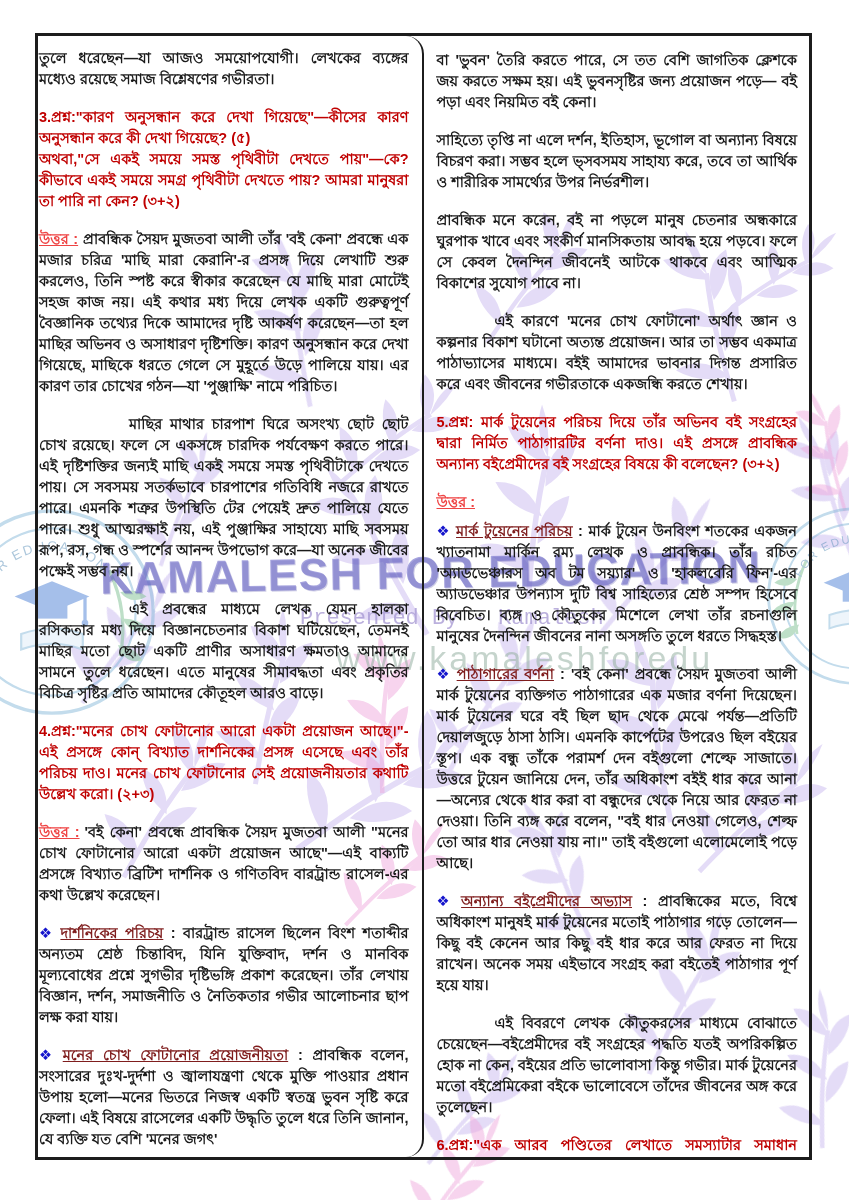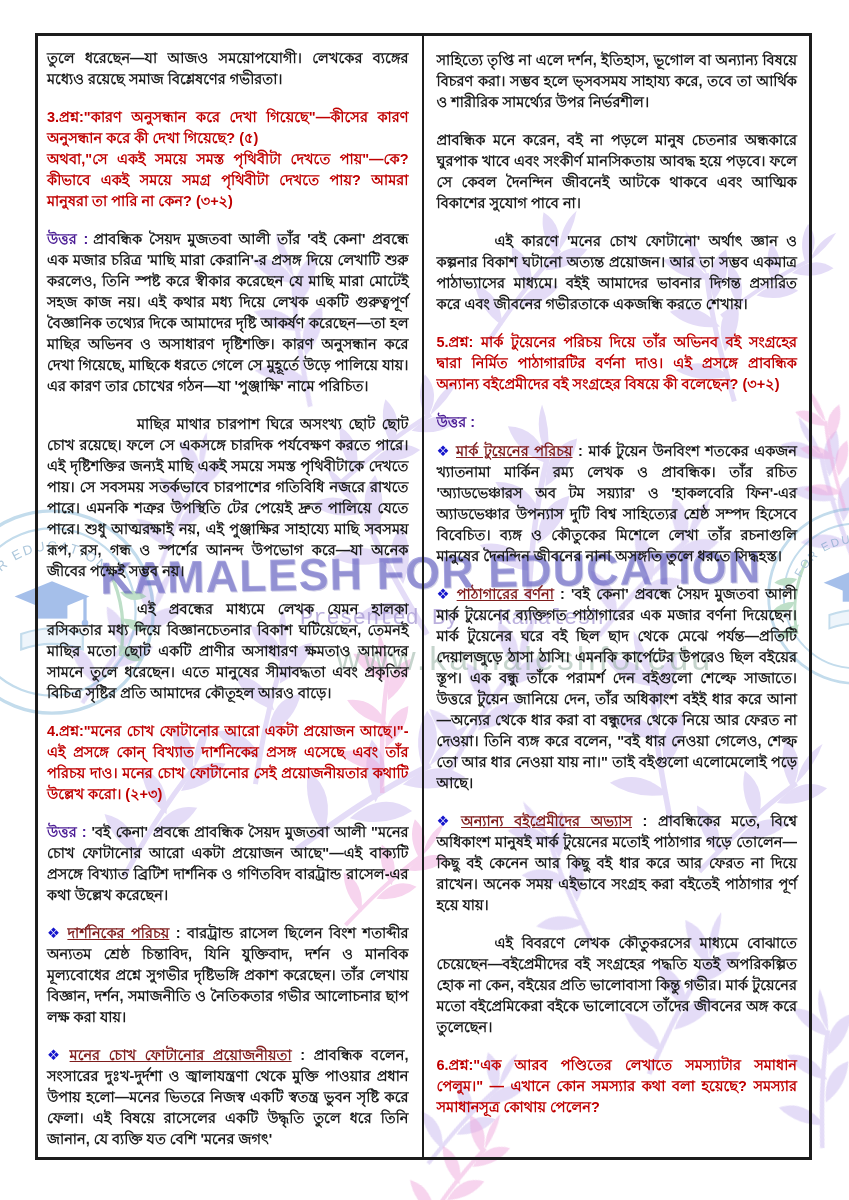--- a/index.html
+++ b/index.html
@@ -24,31 +24,31 @@
     position:absolute;left:336px;top:639px;z-index:1;white-space:nowrap;
     font-size:34px;letter-spacing:3px;color:rgba(150,176,162,0.55);pointer-events:none;
   }
   
   .sheet{
     position:absolute;left:35px;top:33px;width:777px;height:1127px;
     border:3px solid #1c1c1c;box-sizing:border-box;z-index:2;background:transparent;
   }
   .cols{display:flex;height:100%;}
   .col{width:50%;box-sizing:border-box;overflow:hidden;}
-  .col-left{padding:12px 13px 6px 9px;border-right:2px solid #1c1c1c;}
+  .col-left{padding:12px 13px 6px 1px;border-right:2px solid #1c1c1c;border-radius:18px;}
   .col-right{padding:14px 12px 6px 13px;}
   
   .para{
     margin:0 0 17px 0;font-size:14.5px;line-height:21px;font-weight:700;
     color:#1a1a1a;text-align:justify;
   }
   .indent{text-indent:90px;}
   .indent-sm{text-indent:58px;}
   .q{color:#c00000;white-space:pre-line;}
-  .ans-label{color:#4c1d95;margin-right:5px;}
+  .ans-label{color:#ef4444;text-decoration:underline;margin-right:5px;}
   .bullet{color:#1414cc;margin-right:5px;}
   .sub-head{color:#7f1d1d;text-decoration:underline;}
 </style>
 </head>
 <body>
 
 <svg class="wm-svg" width="849" height="1200" viewBox="0 0 849 1200">
   <defs>
     <g id="branch">
       <path d="M5 120 C15 80 25 40 45 -5" fill="none" stroke="currentColor" stroke-width="5"></path>
@@ -141,20 +141,21 @@
       </p>
       <p class="para">
         <span class="bullet">❖</span><span class="sub-head">দার্শনিকের পরিচয়</span><span> : বারট্রান্ড রাসেল ছিলেন বিংশ শতাব্দীর অন্যতম শ্রেষ্ঠ চিন্তাবিদ, যিনি যুক্তিবাদ, দর্শন ও মানবিক মূল্যবোধের প্রশ্নে সুগভীর দৃষ্টিভঙ্গি প্রকাশ করেছেন। তাঁর লেখায় বিজ্ঞান, দর্শন, সমাজনীতি ও নৈতিকতার গভীর আলোচনার ছাপ লক্ষ করা যায়।</span>
       </p>
       <p class="para">
         <span class="bullet">❖</span><span class="sub-head">মনের চোখ ফোটানোর প্রয়োজনীয়তা</span><span> : প্রাবন্ধিক বলেন, সংসারের দুঃখ-দুর্দশা ও জ্বালাযন্ত্রণা থেকে মুক্তি পাওয়ার প্রধান উপায় হলো—মনের ভিতরে নিজস্ব একটি স্বতন্ত্র ভুবন সৃষ্টি করে ফেলা। এই বিষয়ে রাসেলের একটি উদ্ধৃতি তুলে ধরে তিনি জানান, যে ব্যক্তি যত বেশি 'মনের জগৎ'</span>
       </p>
     </div>
 
     <div class="col col-right">
+      <p class="para">বা 'ভুবন' তৈরি করতে পারে, সে তত বেশি জাগতিক ক্লেশকে জয় করতে সক্ষম হয়। এই ভুবনসৃষ্টির জন্য প্রয়োজন পড়ে— বই পড়া এবং নিয়মিত বই কেনা।</p>
       <p class="para">সাহিত্যে তৃপ্তি না এলে দর্শন, ইতিহাস, ভূগোল বা অন্যান্য বিষয়ে বিচরণ করা। সম্ভব হলে ভ্সবসময সাহায্য করে, তবে তা আর্থিক ও শারীরিক সামর্থ্যের উপর নির্ভরশীল।</p>
       <p class="para">প্রাবন্ধিক মনে করেন, বই না পড়লে মানুষ চেতনার অন্ধকারে ঘুরপাক খাবে এবং সংকীর্ণ মানসিকতায় আবদ্ধ হয়ে পড়বে। ফলে সে কেবল দৈনন্দিন জীবনেই আটকে থাকবে এবং আত্মিক বিকাশের সুযোগ পাবে না।</p>
       <p class="para indent-sm">এই কারণে 'মনের চোখ ফোটানো' অর্থাৎ জ্ঞান ও কল্পনার বিকাশ ঘটানো অত্যন্ত প্রয়োজন। আর তা সম্ভব একমাত্র পাঠাভ্যাসের মাধ্যমে। বইই আমাদের ভাবনার দিগন্ত প্রসারিত করে এবং জীবনের গভীরতাকে একজন্ধি করতে শেখায়।</p>
       <p class="para q">5.প্রশ্ন: মার্ক টুয়েনের পরিচয় দিয়ে তাঁর অভিনব বই সংগ্রহের দ্বারা নির্মিত পাঠাগারটির বর্ণনা দাও। এই প্রসঙ্গে প্রাবন্ধিক অন্যান্য বইপ্রেমীদের বই সংগ্রহের বিষয়ে কী বলেছেন? (৩+২)</p>
       <p class="para" style="margin-bottom:8px;">
         <span class="ans-label">উত্তর :</span><span></span>
       </p>
       <p class="para">
         <span class="bullet">❖</span><span class="sub-head">মার্ক টুয়েনের পরিচয়</span><span> : মার্ক টুয়েন উনবিংশ শতকের একজন খ্যাতনামা মার্কিন রম্য লেখক ও প্রাবন্ধিক। তাঁর রচিত 'অ্যাডভেঞ্চারস অব টম সয়্যার' ও 'হাকলবেরি ফিন'-এর অ্যাডভেঞ্চার উপন্যাস দুটি বিশ্ব সাহিত্যের শ্রেষ্ঠ সম্পদ হিসেবে বিবেচিত। ব্যঙ্গ ও কৌতুকের মিশেলে লেখা তাঁর রচনাগুলি মানুষের দৈনন্দিন জীবনের নানা অসঙ্গতি তুলে ধরতে সিদ্ধহস্ত।</span>
       </p>

